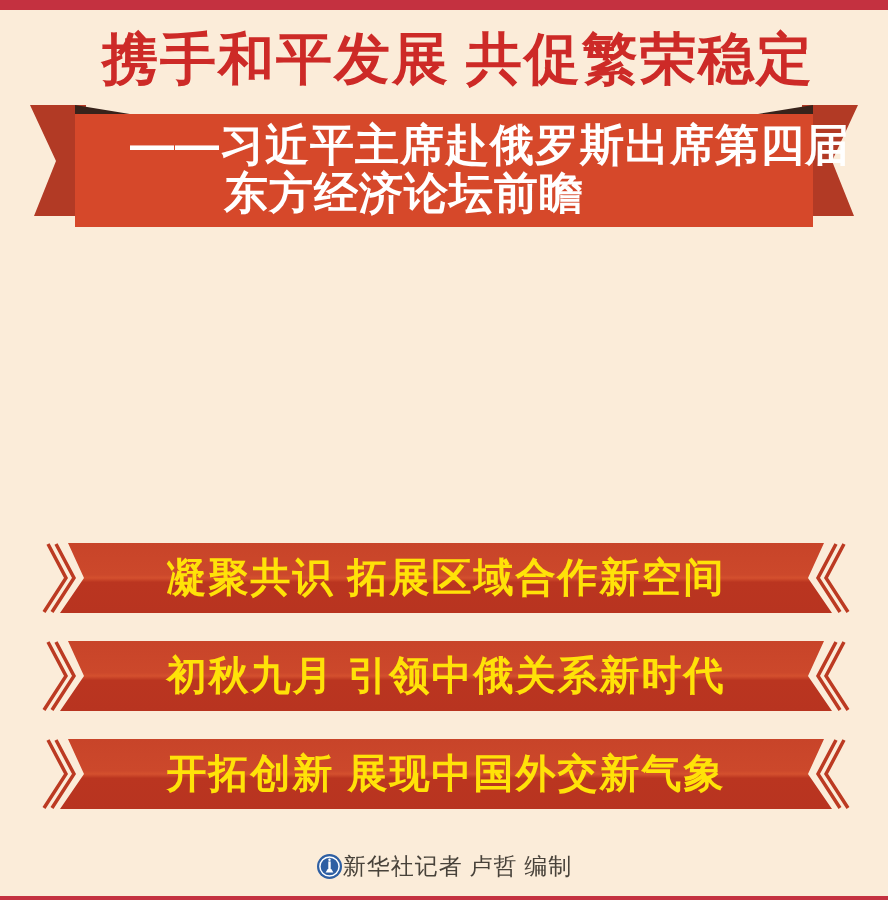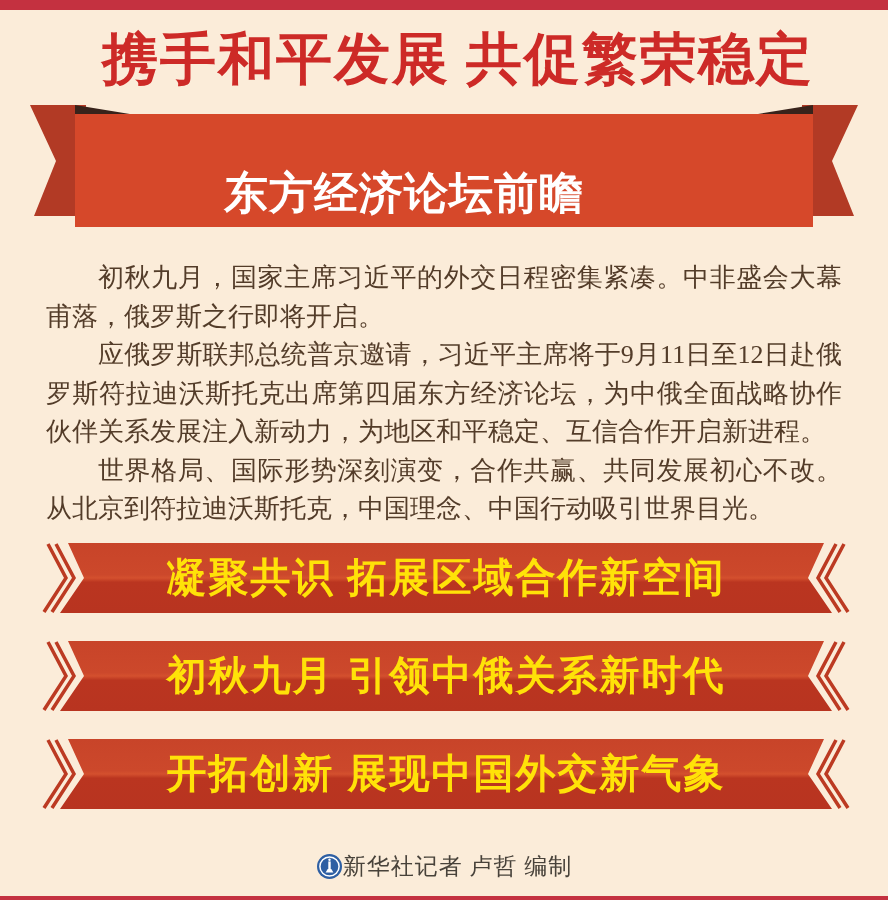--- a/index.html
+++ b/index.html
@@ -104,28 +104,24 @@
   <div class="main-title">携手和平发展 共促繁荣稳定</div>
 
   <div class="subtitle-ribbon">
     <svg width="888" height="132" viewBox="0 0 888 132">
       <polygon points="86,5 30,5 56,61 34,116 86,116" fill="#b23a25"></polygon>
       <polygon points="802,5 858,5 832,61 854,116 802,116" fill="#b23a25"></polygon>
       <polygon points="75,5 142,16 75,16" fill="#38231b"></polygon>
       <polygon points="813,5 746,16 813,16" fill="#38231b"></polygon>
       <rect x="75" y="14" width="738" height="113" fill="#d6482a"></rect>
     </svg>
+    <div class="subtitle-line l1">——习近平主席赴俄罗斯出席第四届</div>
     <div class="subtitle-line l2">东方经济论坛前瞻</div>
   </div>
 
-  <div class="article">
-    <p>初秋九月，国家主席习近平的外交日程密集紧凑。中非盛会大幕甫落，俄罗斯之行即将开启。</p>
-    <p>应俄罗斯联邦总统普京邀请，习近平主席将于9月11日至12日赴俄罗斯符拉迪沃斯托克出席第四届东方经济论坛，为中俄全面战略协作伙伴关系发展注入新动力，为地区和平稳定、互信合作开启新进程。</p>
-    <p>世界格局、国际形势深刻演变，合作共赢、共同发展初心不改。从北京到符拉迪沃斯托克，中国理念、中国行动吸引世界目光。</p>
-  </div>
 
   <div class="ribbon-banner b1">
     <svg width="888" height="74" viewBox="0 0 888 74">
       <defs>
         <linearGradient id="bandGrad1" x1="0" y1="0" x2="0" y2="1">
           <stop offset="0%" stop-color="#c84429"></stop>
           <stop offset="45%" stop-color="#cc482b"></stop>
           <stop offset="50%" stop-color="#d4502e"></stop>
           <stop offset="56%" stop-color="#ba3520"></stop>
           <stop offset="100%" stop-color="#b83420"></stop>

